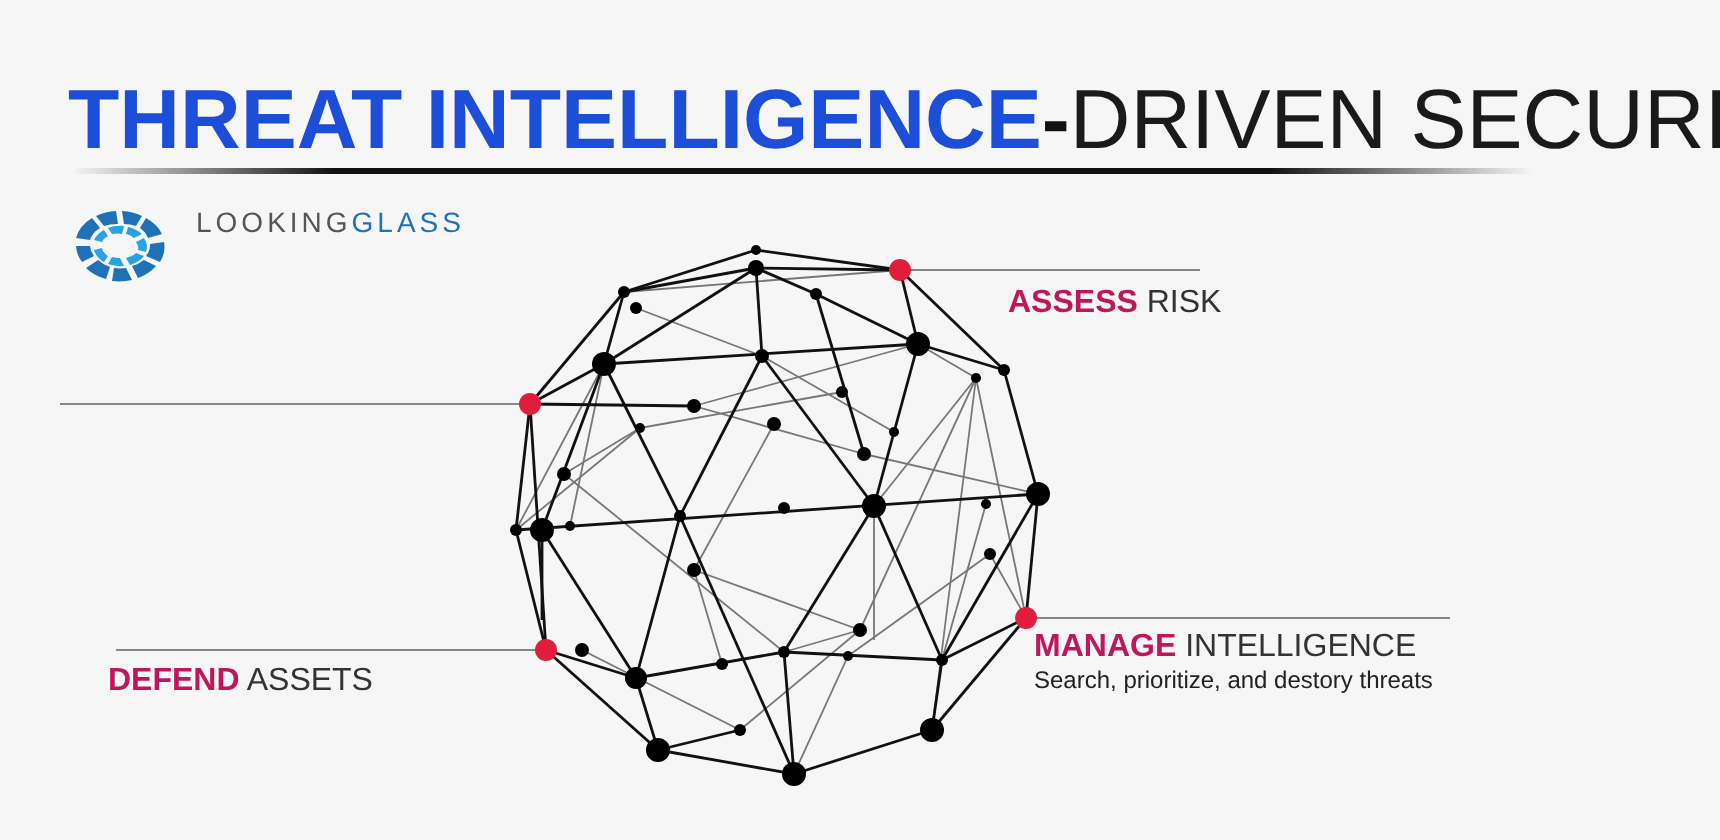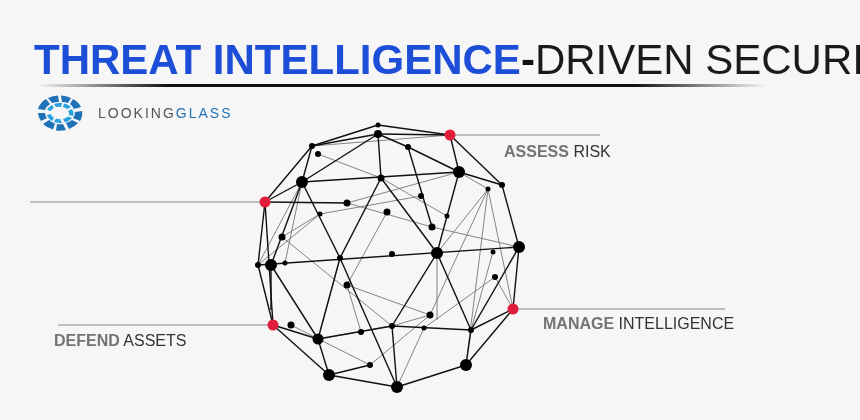--- a/index.html
+++ b/index.html
@@ -3,27 +3,27 @@
 <meta charset="utf-8">
 <style>
   html, body { margin:0; padding:0; }
   body { width:860px; height:420px; background:#f6f6f6; position:relative; overflow:hidden; font-family:"Liberation Sans", sans-serif; }
   .title { position:absolute; left:34px; top:36px; font-size:42px; line-height:48px; letter-spacing:0px; white-space:nowrap; }
   .title .red { color:#1d4ed8; font-weight:bold; }
   .title .dash { color:#111; font-weight:bold; }
   .title .dark { color:#1a1a1a; font-weight:normal; }
   .underline { position:absolute; left:36px; top:84px; width:350px; height:3px; background:linear-gradient(to right, rgba(0,0,0,0), #111 18%, #111 82%, rgba(0,0,0,0)); width:350px; }
   .underline { left:36px; width:730px; }
-  .logo { position:absolute; left:36px; top:93px; display:flex; align-items:center; }
+  .logo { position:absolute; left:36px; top:103px; display:flex; align-items:flex-start; }
   .logo-text { margin-left:14px; font-size:14px; letter-spacing:2px; color:#555; }
   .logo-text .glass { color:#1f72b8; }
   .net { position:absolute; left:0; top:0; }
   .label { position:absolute; white-space:nowrap; color:#111; }
   .label .head { font-size:16px; line-height:18px; }
-  .label .head b { font-weight:bold; color:#737373; }
+  .label .head b { font-weight:bold; color:#be185d; }
   .label .head span.light { font-weight:normal; color:#333;margin-top:36px; }
   .label .sub { font-size:12px; line-height:15px; color:#222; }
 </style>
 </head>
 <body>
 
 <div class="title">
   <span class="red">THREAT INTELLIGENCE</span><span class="dash">-</span><span class="dark">DRIVEN SECURITY</span>
 </div>
 <div class="underline"></div>
@@ -196,19 +196,20 @@
   </g>
 </svg>
 
 <div class="label" style="left:504px; top:143px;">
   <div class="head"><b>ASSESS</b> <span class="light">RISK</span></div>
 </div>
 
 <div class="label" style="left:31px; top:208px;">
 </div>
 
-<div class="label" style="left:543px; top:315px;">
+<div class="label" style="left:517px; top:315px;">
   <div class="head"><b>MANAGE</b> <span class="light">INTELLIGENCE</span></div>
+  <div class="sub">Search, prioritize, and destory threats</div>
 </div>
 
 <div class="label" style="left:54px; top:332px;">
   <div class="head"><b>DEFEND</b> <span class="light">ASSETS</span></div>
 </div>
 
 </body></html>

